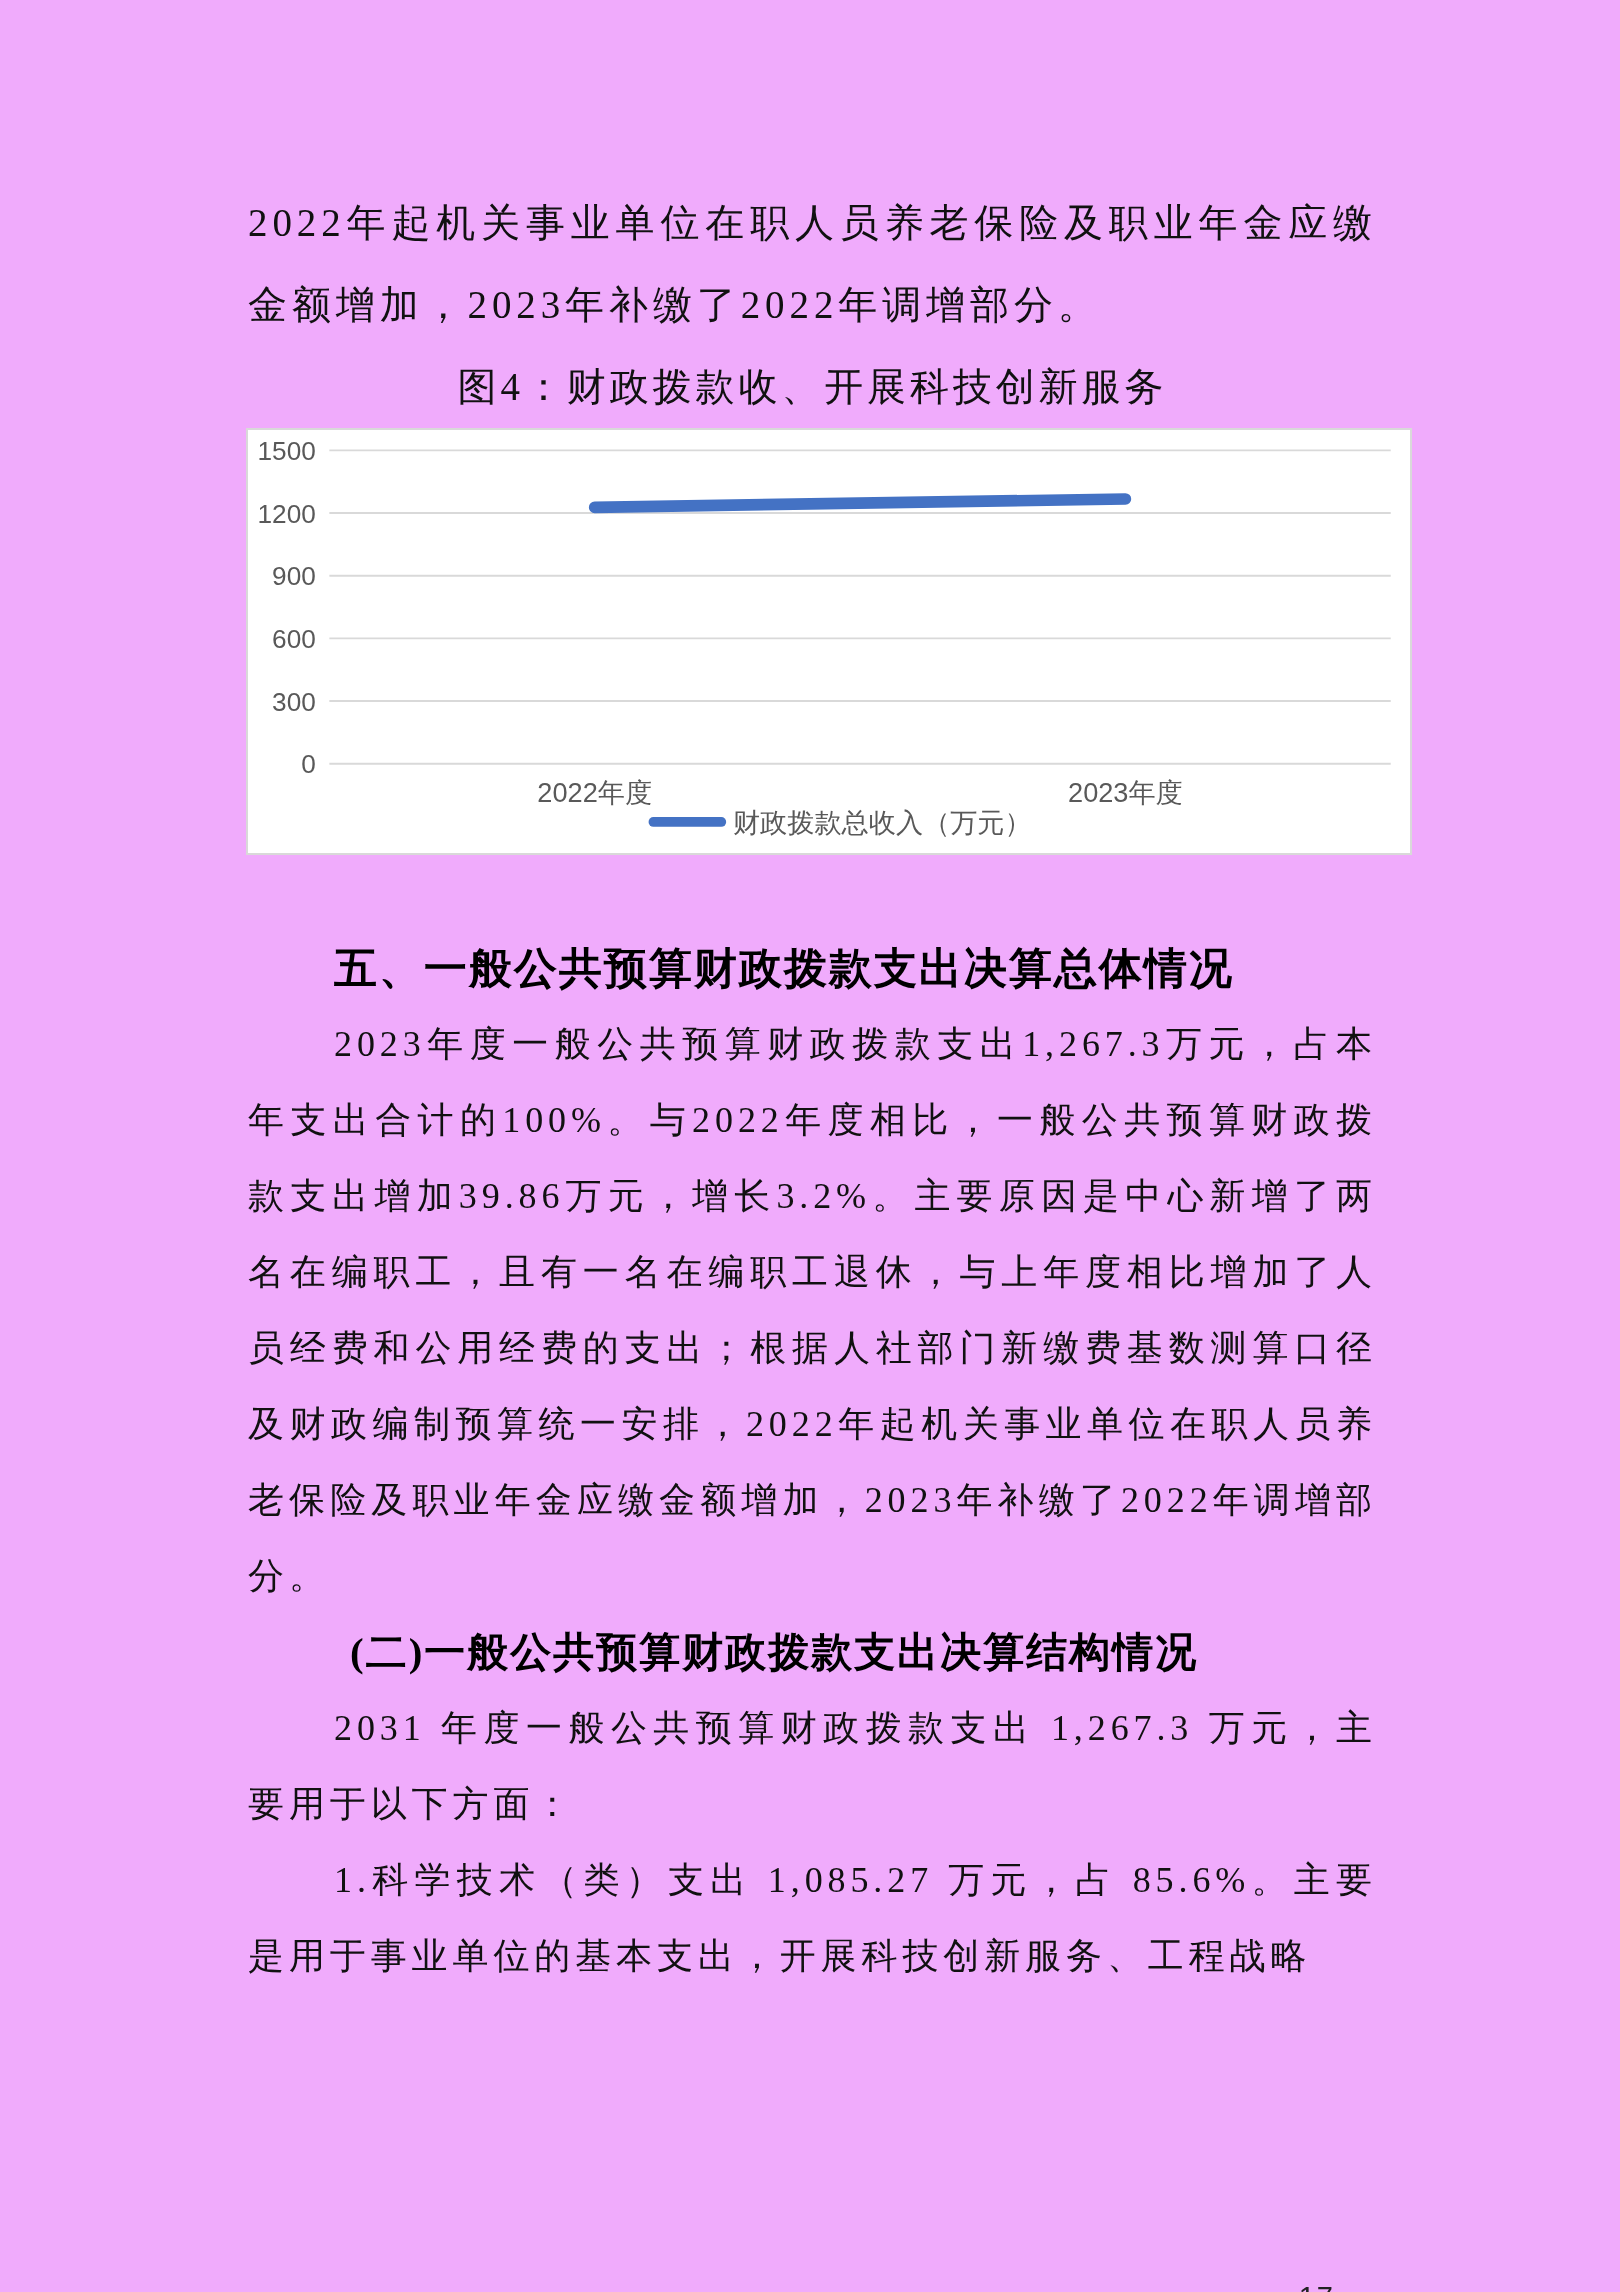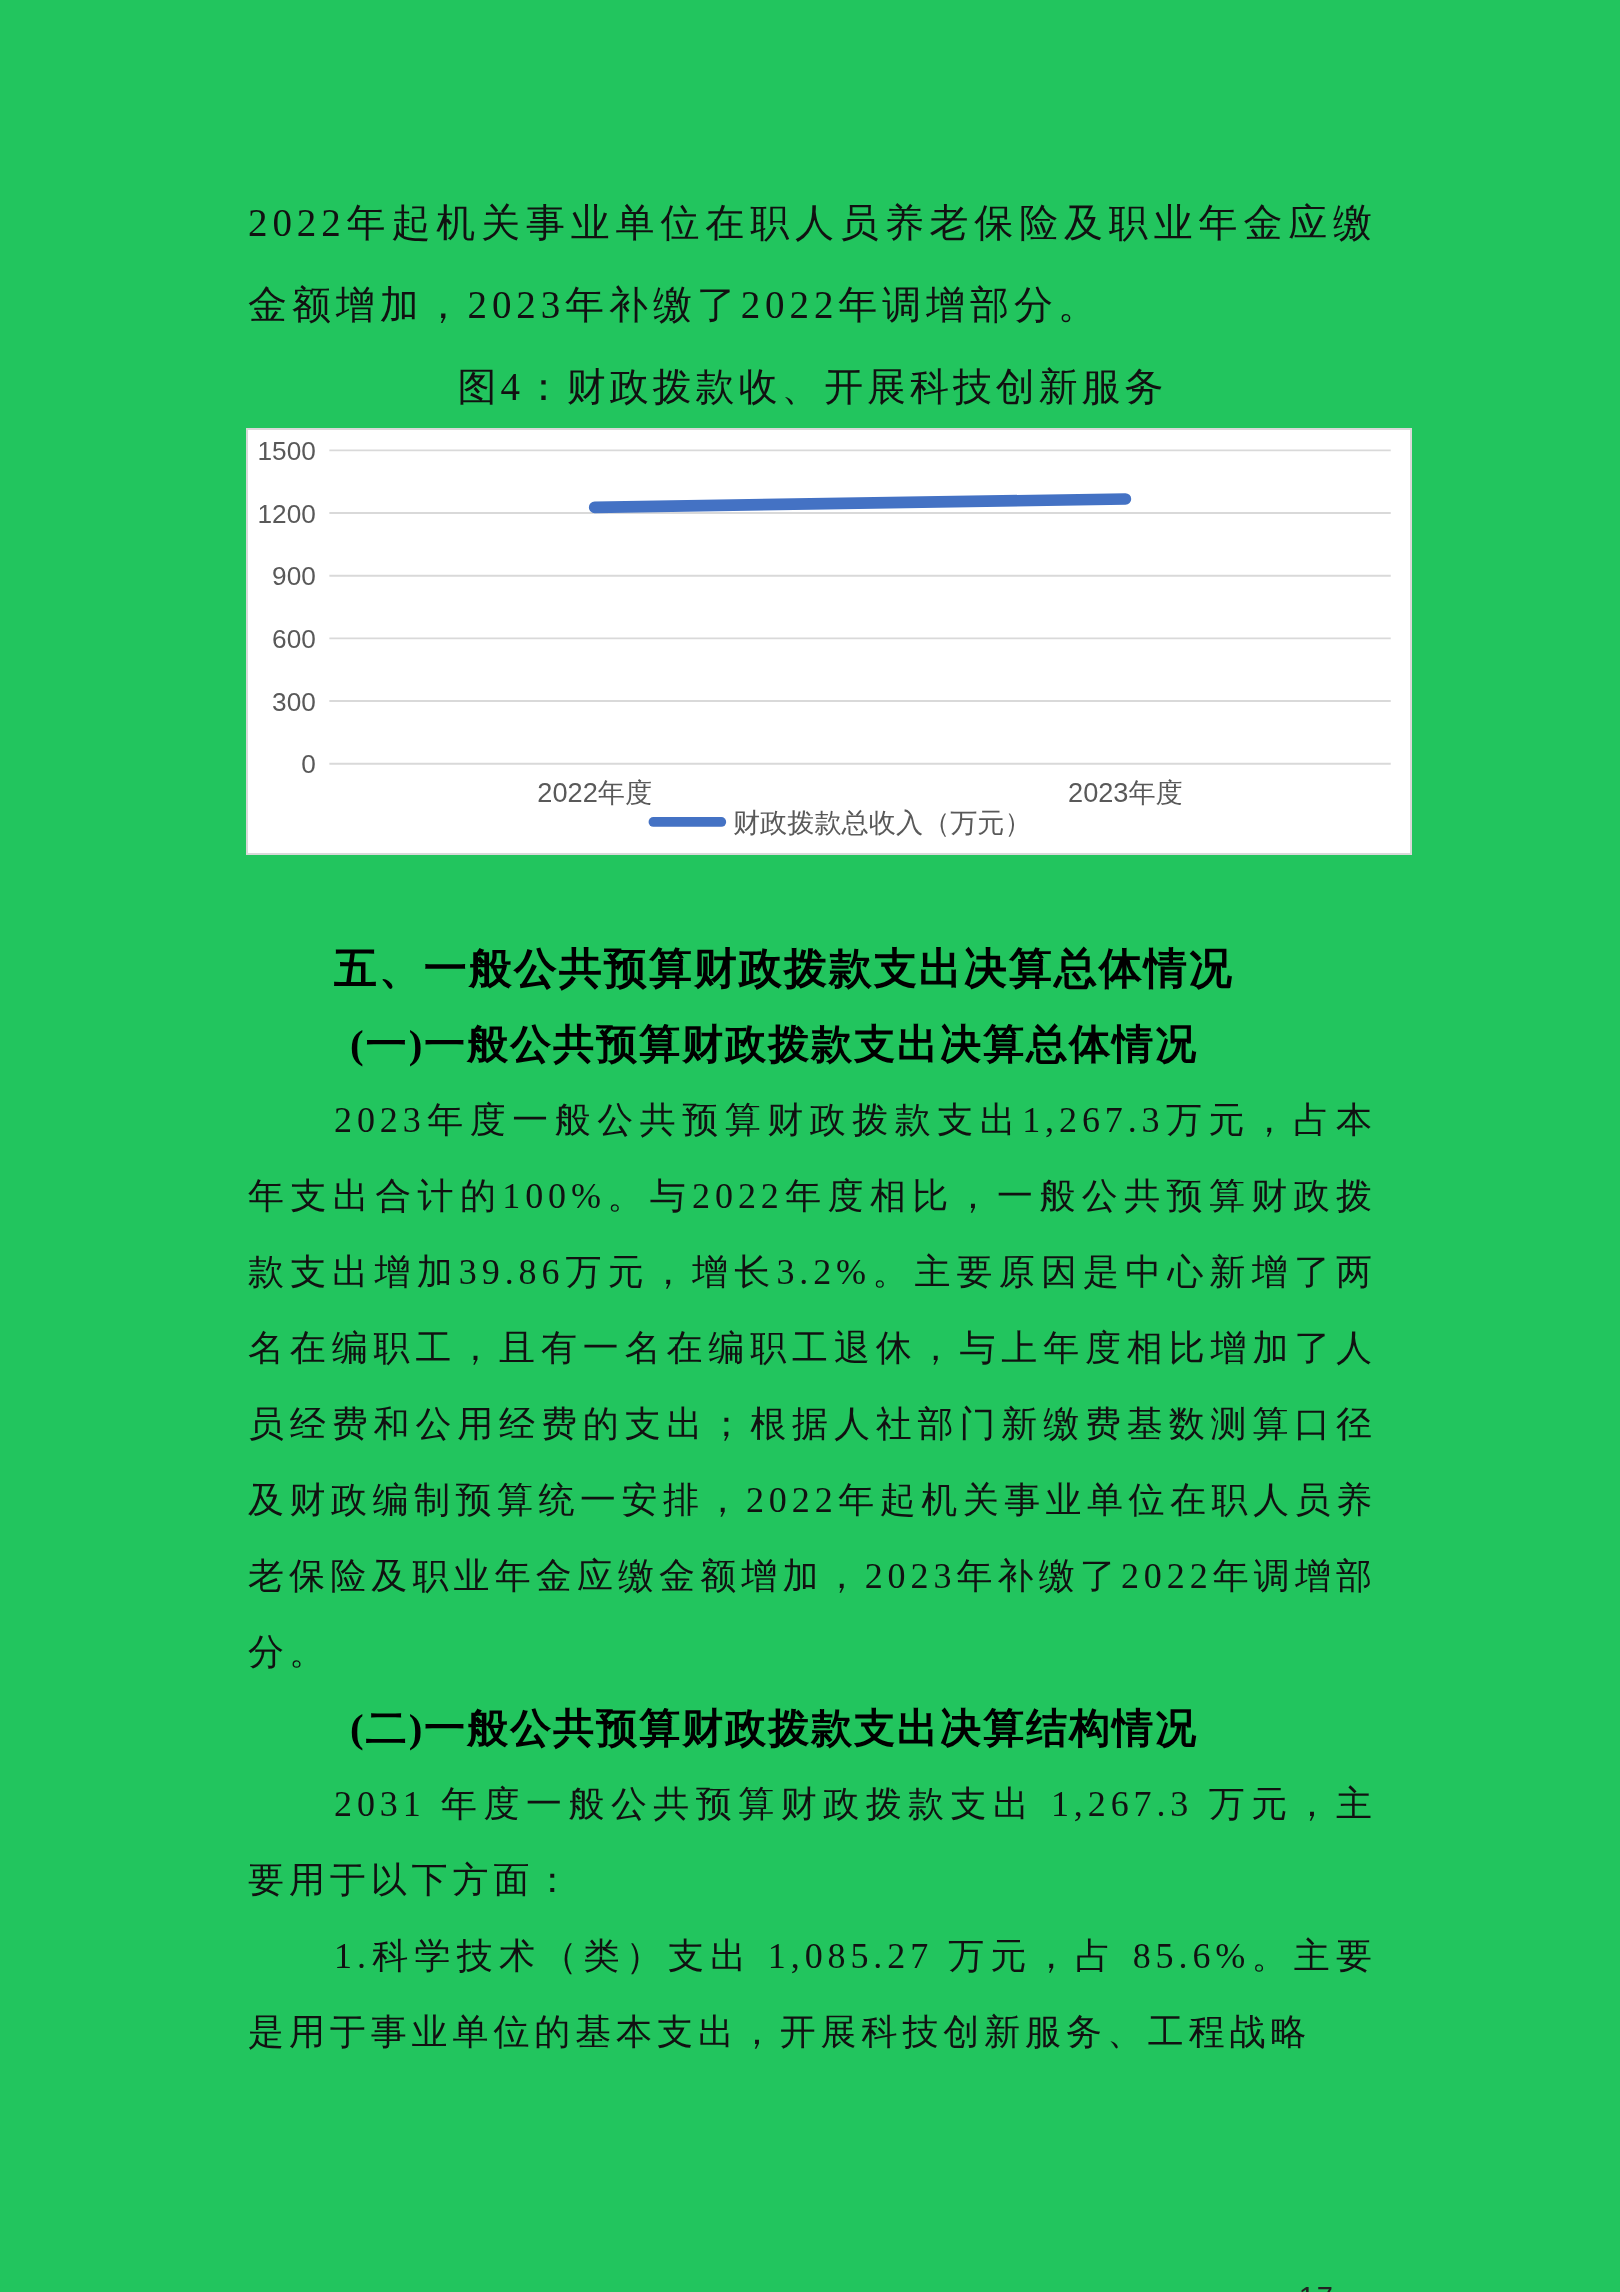--- a/index.html
+++ b/index.html
@@ -1,19 +1,19 @@
 <!DOCTYPE html>
 <html><head>
 <meta charset="utf-8">
 <style>
   html,body{margin:0;padding:0;background:#888;}
   .page{
     position:relative;
     width:1620px;height:2293px;
-    background:#22c55e;
+    background:#f0abfc;
     font-family:"Liberation Serif","DejaVu Serif",serif;
     color:#000;
     overflow:hidden;
     margin:0 auto;
   }
   .content-col{position:absolute;left:248px;width:1129px;}
   .para{
     margin:0;
     font-size:39px;
     line-height:82px;
@@ -110,21 +110,20 @@
         <text x="353.5" y="383" text-anchor="middle" fill="#595959" font-size="28">2022年度</text>
         <text x="900.5" y="383" text-anchor="middle" fill="#595959" font-size="28">2023年度</text>
         <polyline points="353.5,79.69986666666665 900.5,71.10806666666667" fill="none" stroke="#4472C4" stroke-width="12" stroke-linecap="round" stroke-linejoin="round"></polyline>
         <line x1="414" x2="484" y1="404" y2="404" stroke="#4472C4" stroke-width="10" stroke-linecap="round"></line>
         <text x="496" y="414" fill="#595959" font-size="28">财政拨款总收入（万元）</text>
       </svg>
   </div>
 
   <div class="content-col" id="main-block">
     <h2 class="section-heading row">五、一般公共预算财政拨款支出决算总体情况</h2>
-    <h3 class="sub-heading row">(一)一般公共预算财政拨款支出决算总体情况</h3>
     <p class="body-para row">2023年度一般公共预算财政拨款支出1,267.3万元，占本年支出合计的100%。与2022年度相比，一般公共预算财政拨款支出增加39.86万元，增长3.2%。主要原因是中心新增了两名在编职工，且有一名在编职工退休，与上年度相比增加了人员经费和公用经费的支出；根据人社部门新缴费基数测算口径及财政编制预算统一安排，2022年起机关事业单位在职人员养老保险及职业年金应缴金额增加，2023年补缴了2022年调增部分。</p>
     <h3 class="sub-heading row">(二)一般公共预算财政拨款支出决算结构情况</h3>
     <p class="body-para row">2031 年度一般公共预算财政拨款支出 1,267.3 万元，主要用于以下方面：</p>
     <p class="body-para row">1.科学技术（类）支出 1,085.27 万元，占 85.6%。主要是用于事业单位的基本支出，开展科技创新服务、工程战略</p>
   </div>
 
   <div class="page-number">— 17 —</div>
 
 </div>
 

